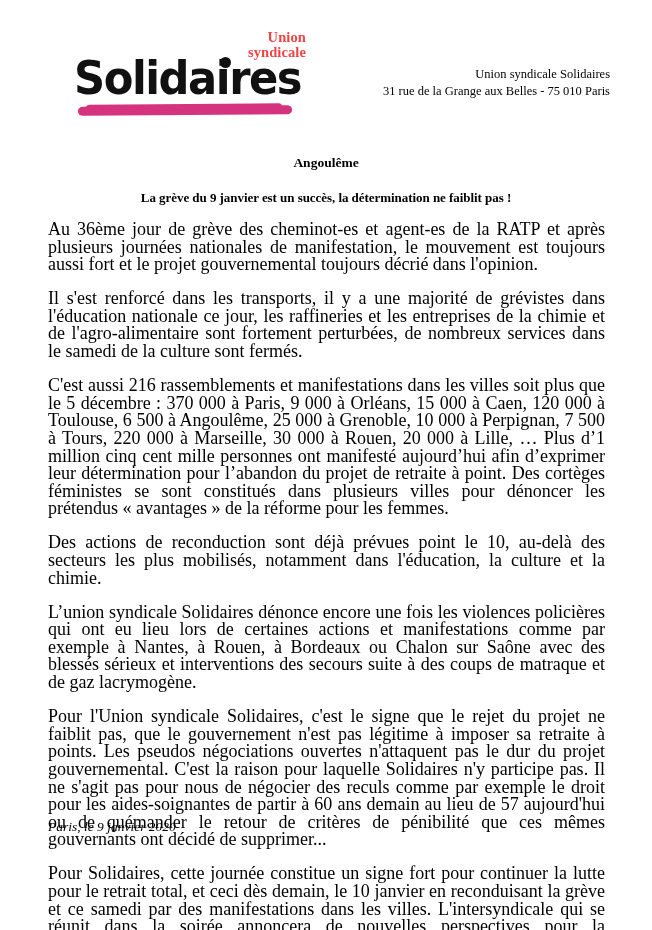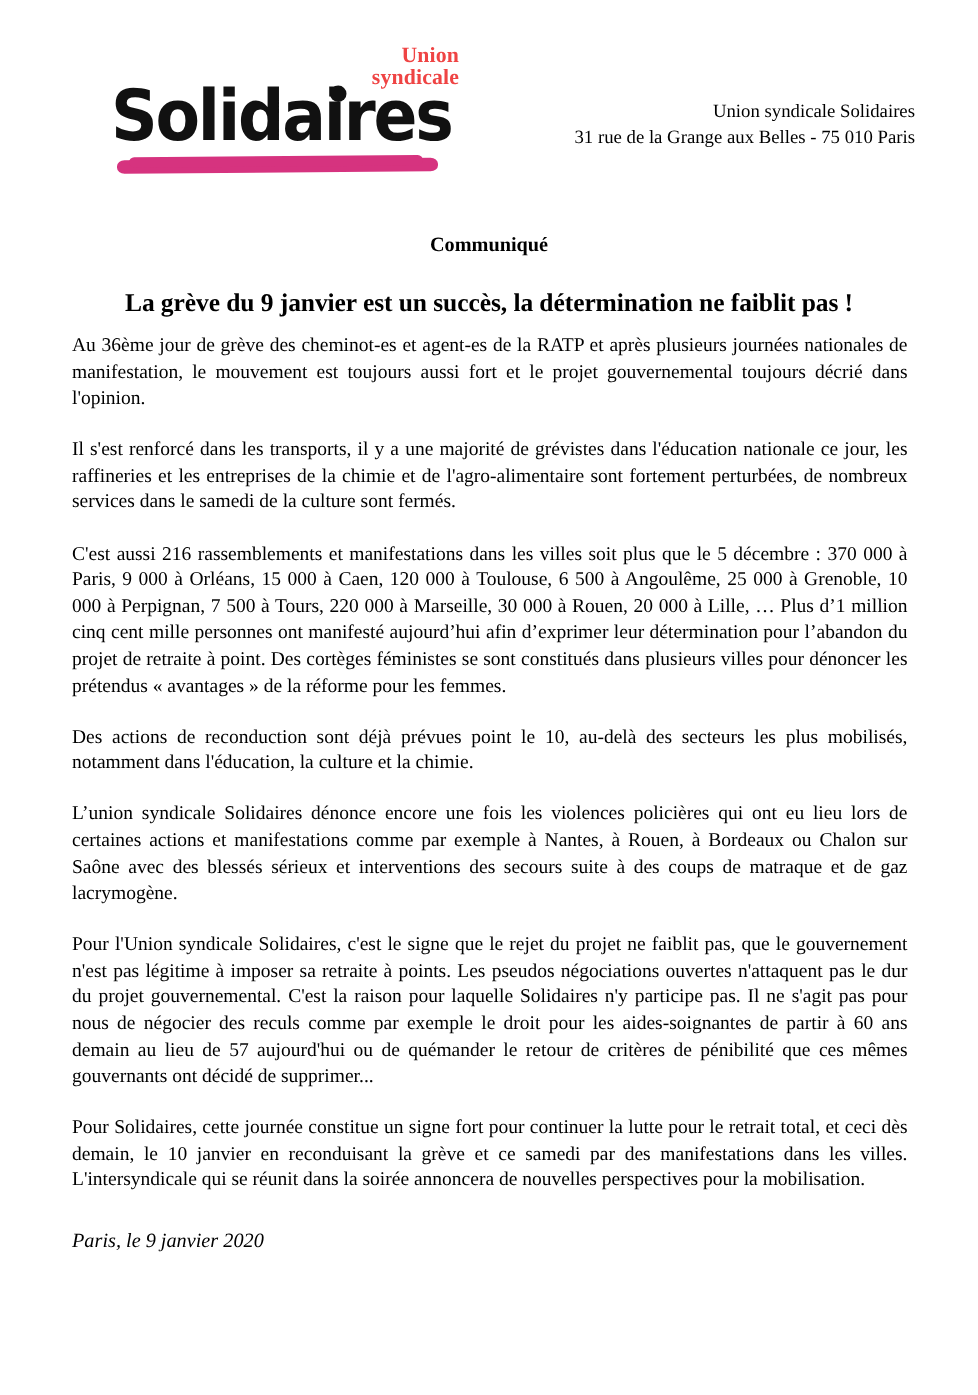--- a/index.html
+++ b/index.html
@@ -113,35 +113,35 @@
     font-weight: bold;
     font-size: 13.5px;
   }
   .headline {
     position: absolute;
     left: 26px;
     top: 181px;
     width: 600px;
     text-align: center;
     font-weight: bold;
-    font-size: 17px;
+    font-size: 13px;
     letter-spacing: -0.05px;
     white-space: nowrap;
   }
 
   
   .body-text {
     position: absolute;
     left: 48px;
     top: 221px;
     width: 557px;
   }
   .para {
     text-align: justify;
-    font-size: 13px;
+    font-size: 18px;
     line-height: 17.6px;
     margin: 0 0 16.5px 0;
     hyphens: none;
   }
   .para:last-child { margin-bottom: 0; }
 
   .signature {
     position: absolute;
     left: 48px;
     top: 819px;
@@ -167,21 +167,21 @@
       <div class="logo-underline"></div>
     </div>
 
     <div class="address">
       <div>Union syndicale Solidaires</div>
       <div>31 rue de la Grange aux Belles - 75 010 Paris</div>
     </div>
 
   </div>
 
-  <div class="kicker">Communiqué</div>
+  <div class="kicker">Angoulême</div>
 
   <h1 class="headline">La grève du 9 janvier est un succès, la détermination ne faiblit pas !</h1>
 
   <div class="body-text">
     <p class="para">Au 36ème jour de grève des cheminot-es et agent-es de la RATP et après plusieurs journées nationales de manifestation, le mouvement est toujours aussi fort et le projet gouvernemental toujours décrié dans l'opinion.</p>
     <p class="para">Il s'est renforcé dans les transports, il y a une majorité de grévistes dans l'éducation nationale ce jour, les raffineries et les entreprises de la chimie et de l'agro-alimentaire sont fortement perturbées, de nombreux services dans le samedi de la culture sont fermés.</p>
     <p class="para">C'est aussi 216 rassemblements et manifestations dans les villes soit plus que le 5 décembre : 370 000 à Paris, 9 000 à Orléans, 15 000 à Caen, 120 000 à Toulouse, 6 500 à Angoulême, 25 000 à Grenoble, 10 000 à Perpignan, 7 500 à Tours, 220 000 à Marseille, 30 000 à Rouen, 20 000 à Lille, … Plus d’1 million cinq cent mille personnes ont manifesté aujourd’hui afin d’exprimer leur détermination pour l’abandon du projet de retraite à point. Des cortèges féministes se sont constitués dans plusieurs villes pour dénoncer les prétendus « avantages » de la réforme pour les femmes.</p>
     <p class="para">Des actions de reconduction sont déjà prévues point le 10, au-delà des secteurs les plus mobilisés, notamment dans l'éducation, la culture et la chimie.</p>
     <p class="para">L’union syndicale Solidaires dénonce encore une fois les violences policières qui ont eu lieu lors de certaines actions et manifestations comme par exemple à Nantes, à Rouen, à Bordeaux ou Chalon sur Saône avec des blessés sérieux et interventions des secours suite à des coups de matraque et de gaz lacrymogène.</p>
     <p class="para">Pour l'Union syndicale Solidaires, c'est le signe que le rejet du projet ne faiblit pas, que le gouvernement n'est pas légitime à imposer sa retraite à points. Les pseudos négociations ouvertes n'attaquent pas le dur du projet gouvernemental. C'est la raison pour laquelle Solidaires n'y participe pas. Il ne s'agit pas pour nous de négocier des reculs comme par exemple le droit pour les aides-soignantes de partir à 60 ans demain au lieu de 57 aujourd'hui ou de quémander le retour de critères de pénibilité que ces mêmes gouvernants ont décidé de supprimer...</p>

